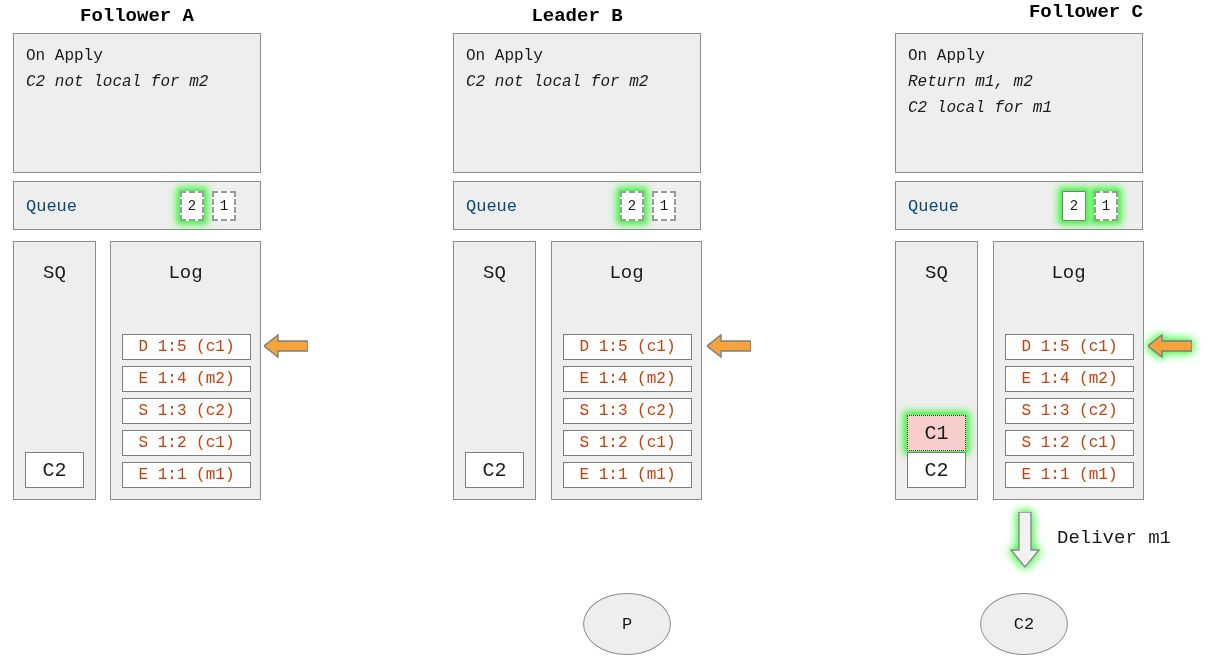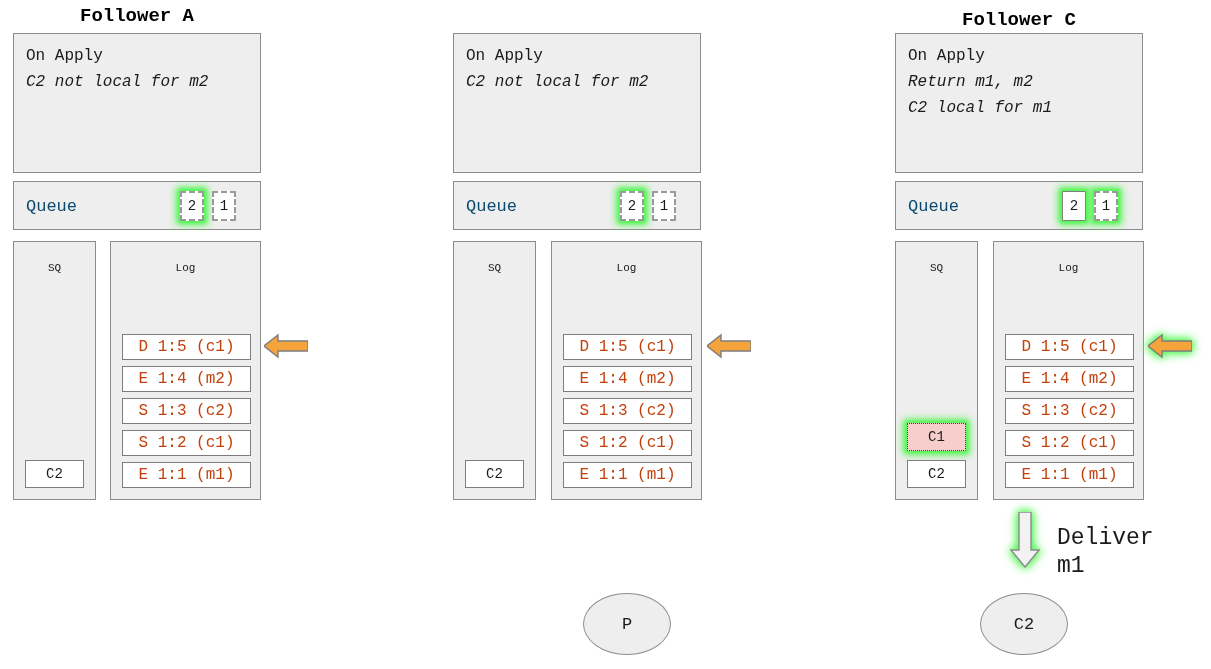--- a/index.html
+++ b/index.html
@@ -89,32 +89,32 @@
     border-radius: 1px;
   }
 
   
   .panel-heading {
     position: absolute;
     left: 0;
     right: 0;
     top: 20px;
     text-align: center;
-    font-size: 11px;
+    font-size: 19px;
     color: #1a1a1a;
   }
 
   .sq-entry {
     position: absolute;
     box-sizing: border-box;
-    height: 28px;
+    height: 36px;
     display: flex;
     align-items: center;
     justify-content: center;
-    font-size: 14px;
+    font-size: 20px;
     color: #1a1a1a;
     background: #ffffff;
     border: 1px solid #7d7d7d;
   }
   .sq-entry.pink {
     background: #f8cecc;
     border: 1px dotted #3a3a3a;
   }
 
   .log-stack {
@@ -148,21 +148,21 @@
   
   .arrow-down {
     position: absolute;
     width: 30px;
     height: 56px;
   }
   .arrow-down svg { display: block; }
 
   .deliver-text {
     position: absolute;
-    font-size: 23px;
+    font-size: 19px;
     color: #1a1a1a;
     line-height: 28px;
     white-space: pre-line;
   }
 
   
   .ellipse {
     position: absolute;
     background: #eeeeee;
     border: 1px solid #8c8c8c;
@@ -210,20 +210,21 @@
       <div class="log-entry">E 1:1 (m1)</div>
     </div>
   </div>
 
   <div class="arrow-left" style="left:264px; top:333px;">
     <svg width="44" height="26" viewBox="0 0 44 26">
       <polygon points="0,13 14,2 14,8 44,8 44,18 14,18 14,24" fill="#f5a43c" stroke="#7d7d7d" stroke-width="1.4"></polygon>
     </svg>
   </div>
 
+  <div class="col-title" style="left:453px; top:4px; width:248px;">Leader B</div>
 
   <div class="panel note-box" style="left:453px; top:33px; width:248px; height:140px;">
     <div class="note-line">On Apply</div>
     <div class="note-line italic">C2 not local for m2</div>
   </div>
 
   <div class="panel" style="left:453px; top:181px; width:248px; height:49px;">
     <div class="queue-label">Queue</div>
     <div class="queue-slots">
       <div class="queue-slot dashed glow">2</div>
@@ -248,21 +249,21 @@
   </div>
 
   <div class="arrow-left" style="left:707px; top:333px;">
     <svg width="44" height="26" viewBox="0 0 44 26">
       <polygon points="0,13 14,2 14,8 44,8 44,18 14,18 14,24" fill="#f5a43c" stroke="#7d7d7d" stroke-width="1.4"></polygon>
     </svg>
   </div>
 
   <div class="ellipse" style="left:583px; top:593px; width:88px; height:62px;">P</div>
 
-  <div class="col-title" style="left:895px; top:8px; width:248px;">Follower C</div>
+  <div class="col-title" style="left:895px; top:0; width:248px;text-align:right;">Follower C</div>
 
   <div class="panel note-box" style="left:895px; top:33px; width:248px; height:140px;">
     <div class="note-line">On Apply</div>
     <div class="note-line italic">Return m1, m2</div>
     <div class="note-line italic">C2 local for m1</div>
   </div>
 
   <div class="panel" style="left:895px; top:181px; width:248px; height:49px;">
     <div class="queue-label">Queue</div>
     <div class="queue-slots">

